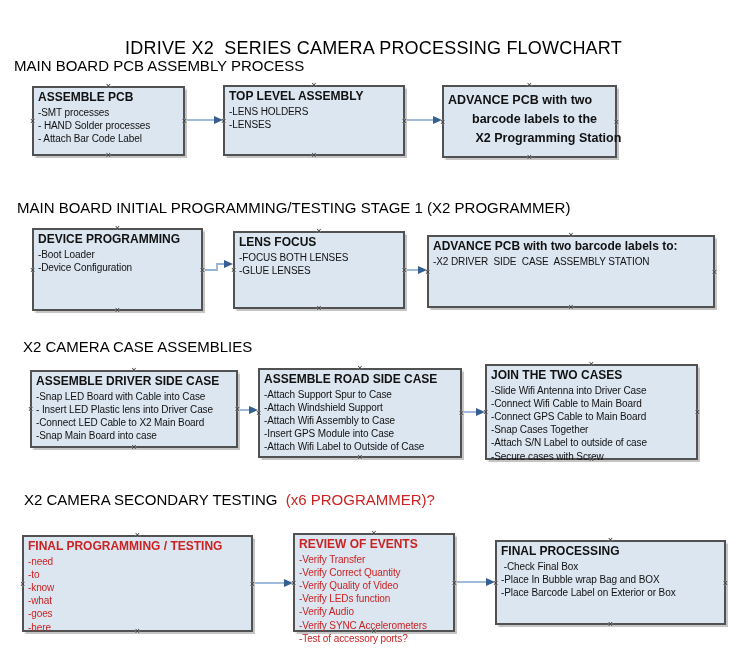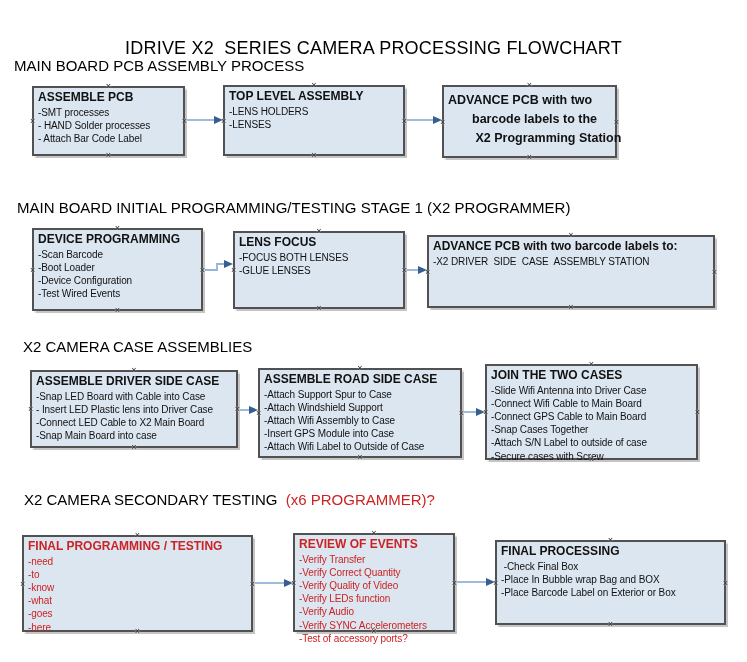--- a/index.html
+++ b/index.html
@@ -80,21 +80,21 @@
     <div class="box-title">ADVANCE PCB with two</div>
     <div class="items"><div>barcode labels to the</div><div> X2 Programming Station</div></div>
   <span class="handle h-t">×</span>
       <span class="handle h-b">×</span>
       <span class="handle h-l">×</span>
       <span class="handle h-r">×</span>
     </div>
 
   <div class="box" style="left:32px;top:228px;width:171px;height:83px">
     <div class="box-title">DEVICE PROGRAMMING</div>
-    <div class="items"><div>-Scan Barcode</div><div>-Boot Loader</div><div>-Device Configuration</div><div>-Test Wired Events</div></div>
+    <div class="items"><div>-Boot Loader</div><div>-Device Configuration</div></div>
   <span class="handle h-t">×</span>
       <span class="handle h-b">×</span>
       <span class="handle h-l">×</span>
       <span class="handle h-r">×</span>
     </div>
   <div class="box" style="left:233px;top:231px;width:172px;height:78px">
     <div class="box-title">LENS FOCUS</div>
     <div class="items"><div>-FOCUS BOTH LENSES</div><div>-GLUE LENSES</div></div>
   <span class="handle h-t">×</span>
       <span class="handle h-b">×</span>

